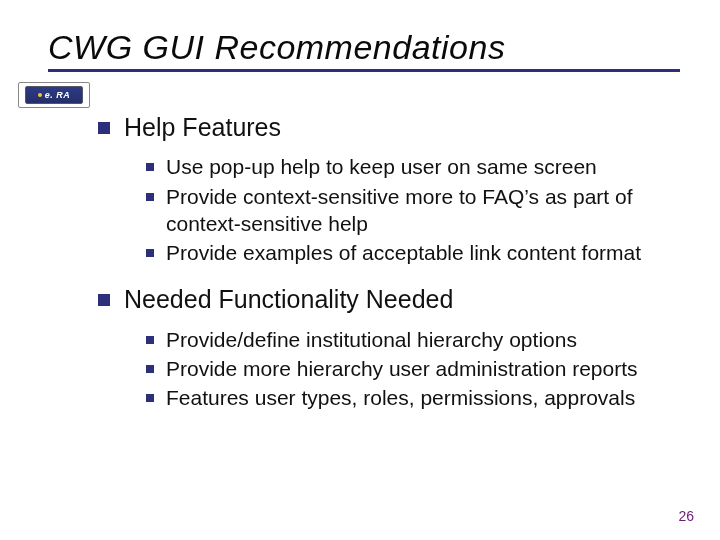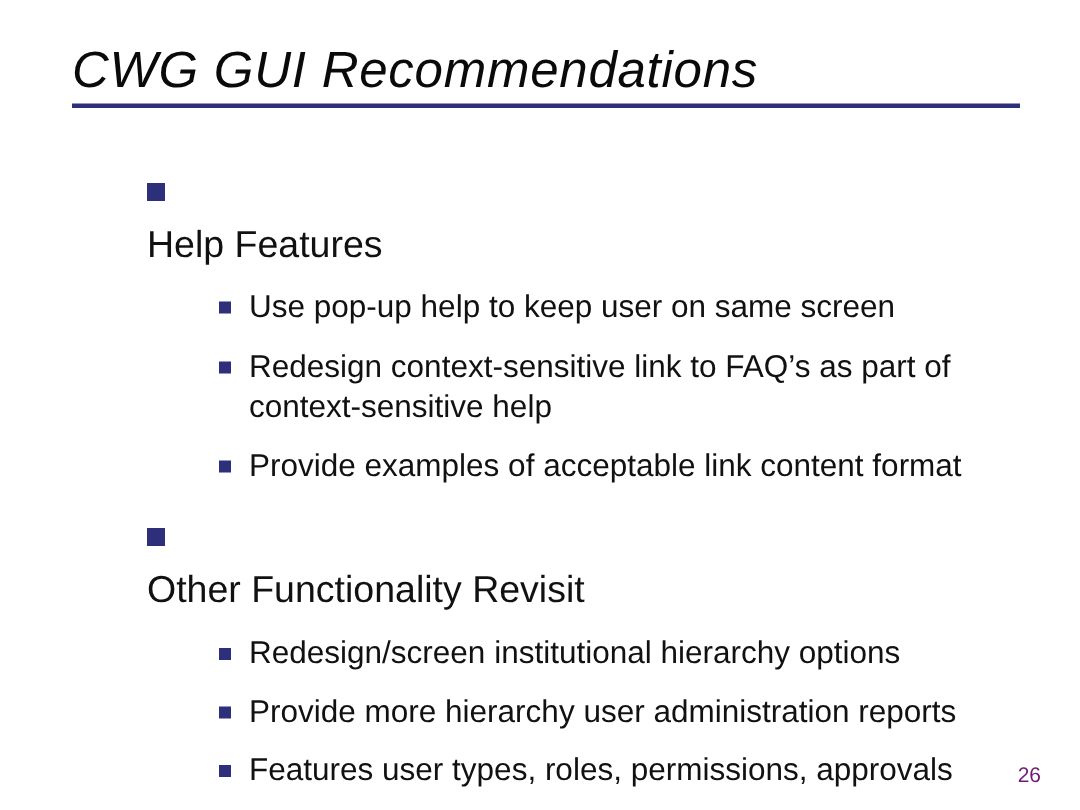--- a/index.html
+++ b/index.html
@@ -79,21 +79,20 @@
     right: 48px;
   }
 
   .lvl1 {
     margin-bottom: 6px;
   }
   .lvl1-row {
     display: flex;
     align-items: flex-start;
     gap: 14px;
-    flex-direction: column;
   }
   .lvl1-text {
     font-size: 25px;
     line-height: 1.25;
   }
   .lvl1-bullet {
     width: 12px;
     height: 12px;
     background: #2e2f7a;
     margin-top: 10px;
@@ -101,21 +100,20 @@
   }
 
   .lvl2-list {
     margin: 10px 0 18px 48px;
   }
   .lvl2 {
     display: flex;
     align-items: flex-start;
     gap: 12px;
     margin-bottom: 2px;
-    margin-top: 12px;
   }
   .lvl2-bullet {
     width: 8px;
     height: 8px;
     background: #2e2f7a;
     margin-top: 10px;
     flex: 0 0 auto;
   }
   .lvl2-text {
     font-size: 21px;
@@ -133,53 +131,59 @@
 </head>
 <body>
 
 <div class="slide">
 
   <div class="title-wrap">
     <div class="title">CWG GUI Recommendations</div>
     <div class="title-underline"></div>
   </div>
 
+  <div class="logo">
+    <div class="logo-inner">
+      <span class="logo-dot"></span>
+      <span>e. RA</span>
+    </div>
+  </div>
 
   <div class="content">
 
     <div class="lvl1">
       <div class="lvl1-row">
         <div class="lvl1-bullet"></div>
         <div class="lvl1-text">Help Features</div>
       </div>
       <div class="lvl2-list">
         <div class="lvl2">
           <div class="lvl2-bullet"></div>
           <div class="lvl2-text">Use pop-up help to keep user on same screen</div>
         </div>
         <div class="lvl2">
           <div class="lvl2-bullet"></div>
-          <div class="lvl2-text">Redesign context-sensitive link to FAQ’s as part of context-sensitive help</div>
+          <div class="lvl2-text">Provide context-sensitive more to FAQ’s as part of context-sensitive help</div>
         </div>
         <div class="lvl2">
           <div class="lvl2-bullet"></div>
           <div class="lvl2-text">Provide examples of acceptable link content format</div>
         </div>
       </div>
     </div>
 
     <div class="lvl1">
       <div class="lvl1-row">
         <div class="lvl1-bullet"></div>
-        <div class="lvl1-text">Other Functionality Revisit</div>
+        <div class="lvl1-text">Needed Functionality Needed</div>
       </div>
       <div class="lvl2-list">
         <div class="lvl2">
           <div class="lvl2-bullet"></div>
-          <div class="lvl2-text">Redesign/screen institutional hierarchy options</div>
+          <div class="lvl2-text">Provide/define institutional hierarchy options</div>
         </div>
         <div class="lvl2">
           <div class="lvl2-bullet"></div>
           <div class="lvl2-text">Provide more hierarchy user administration reports</div>
         </div>
         <div class="lvl2">
           <div class="lvl2-bullet"></div>
           <div class="lvl2-text">Features user types, roles, permissions, approvals</div>
         </div>
       </div>

